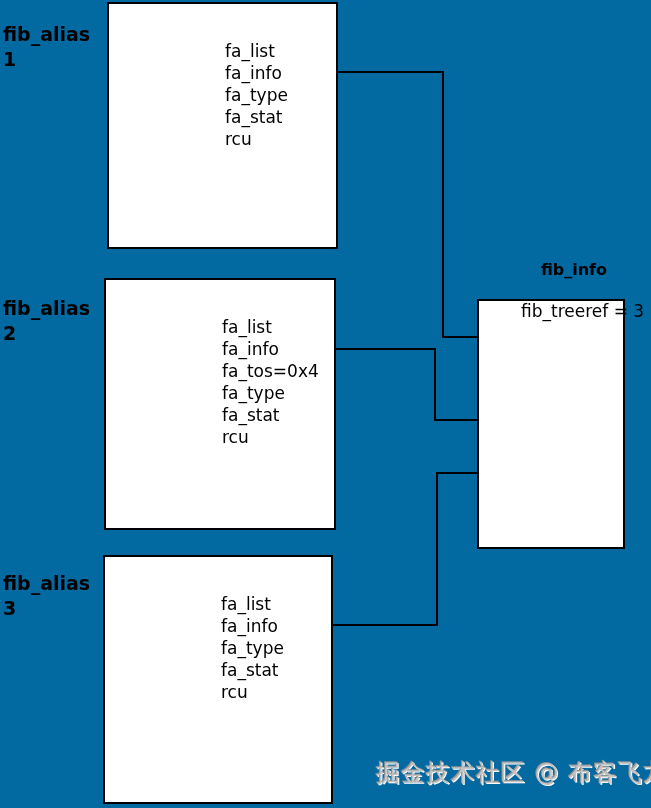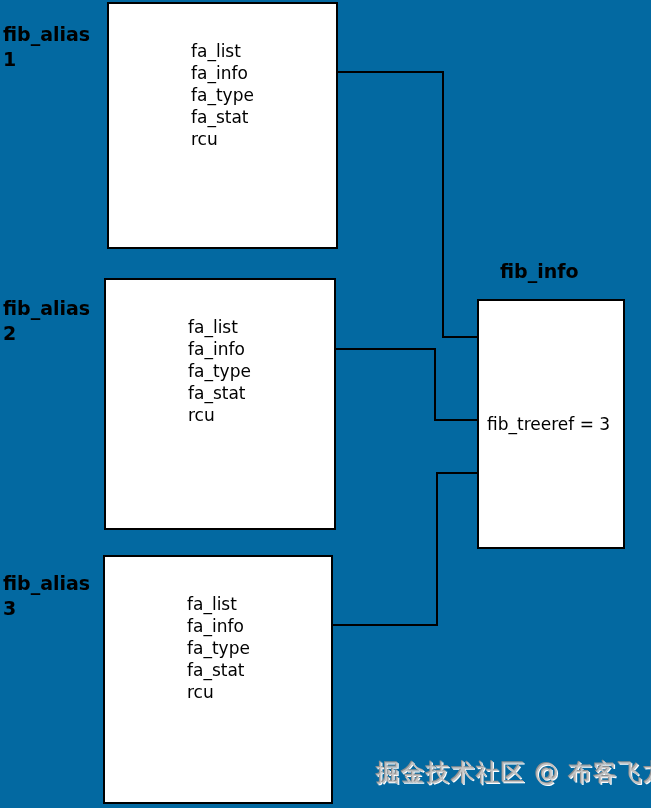--- a/index.html
+++ b/index.html
@@ -22,20 +22,21 @@
     top: 0;
     width: 651px;
     height: 808px;
     pointer-events: none;
   }
   .struct-box {
     position: absolute;
     border: 2px solid #000000;
     background: #ffffff;
     box-sizing: border-box;
+    padding-left: 34px;
   }
   .alias-box-1 { left: 107px; top: 2px;   width: 231px; height: 247px; }
   .alias-box-2 { left: 104px; top: 278px; width: 232px; height: 252px; }
   .alias-box-3 { left: 103px; top: 555px; width: 230px; height: 249px; }
   .fields {
     padding: 36px 0 0 82px;
     font-size: 17px;
     line-height: 22px;
     white-space: nowrap;
   }
@@ -49,30 +50,30 @@
     white-space: nowrap;
   }
   .alias-label-1 { top: 22px; }
   .alias-label-2 { top: 296px; }
   .alias-label-3 { top: 571px; }
   .info-title {
     position: absolute;
     left: 500px;
     top: 260px;
     width: 148px;
-    font-size: 19px;
+    text-align: center;
+    font-size: 16px;
     font-weight: bold;
   }
   .info-box {
     left: 477px;
     top: 299px;
     width: 148px;
     height: 250px;
     display: flex;
-    align-items: center;
   }
   .info-content {
     padding-left: 8px;
     font-size: 17px;
     white-space: nowrap;
   }
   .watermark {
     position: absolute;
     left: 376px;
     top: 757px;
@@ -114,20 +115,21 @@
   </div>
 
   <div class="alias-label alias-label-2">
     <div>fib_alias</div>
     <div>2</div>
   </div>
   <div class="struct-box alias-box-2">
     <div class="fields">
       <div>fa_list</div>
       <div>fa_info</div>
+      <div>fa_tos=0x4</div>
       <div>fa_type</div>
       <div>fa_stat</div>
       <div>rcu</div>
     </div>
   </div>
 
   <div class="alias-label alias-label-3">
     <div>fib_alias</div>
     <div>3</div>
   </div>

